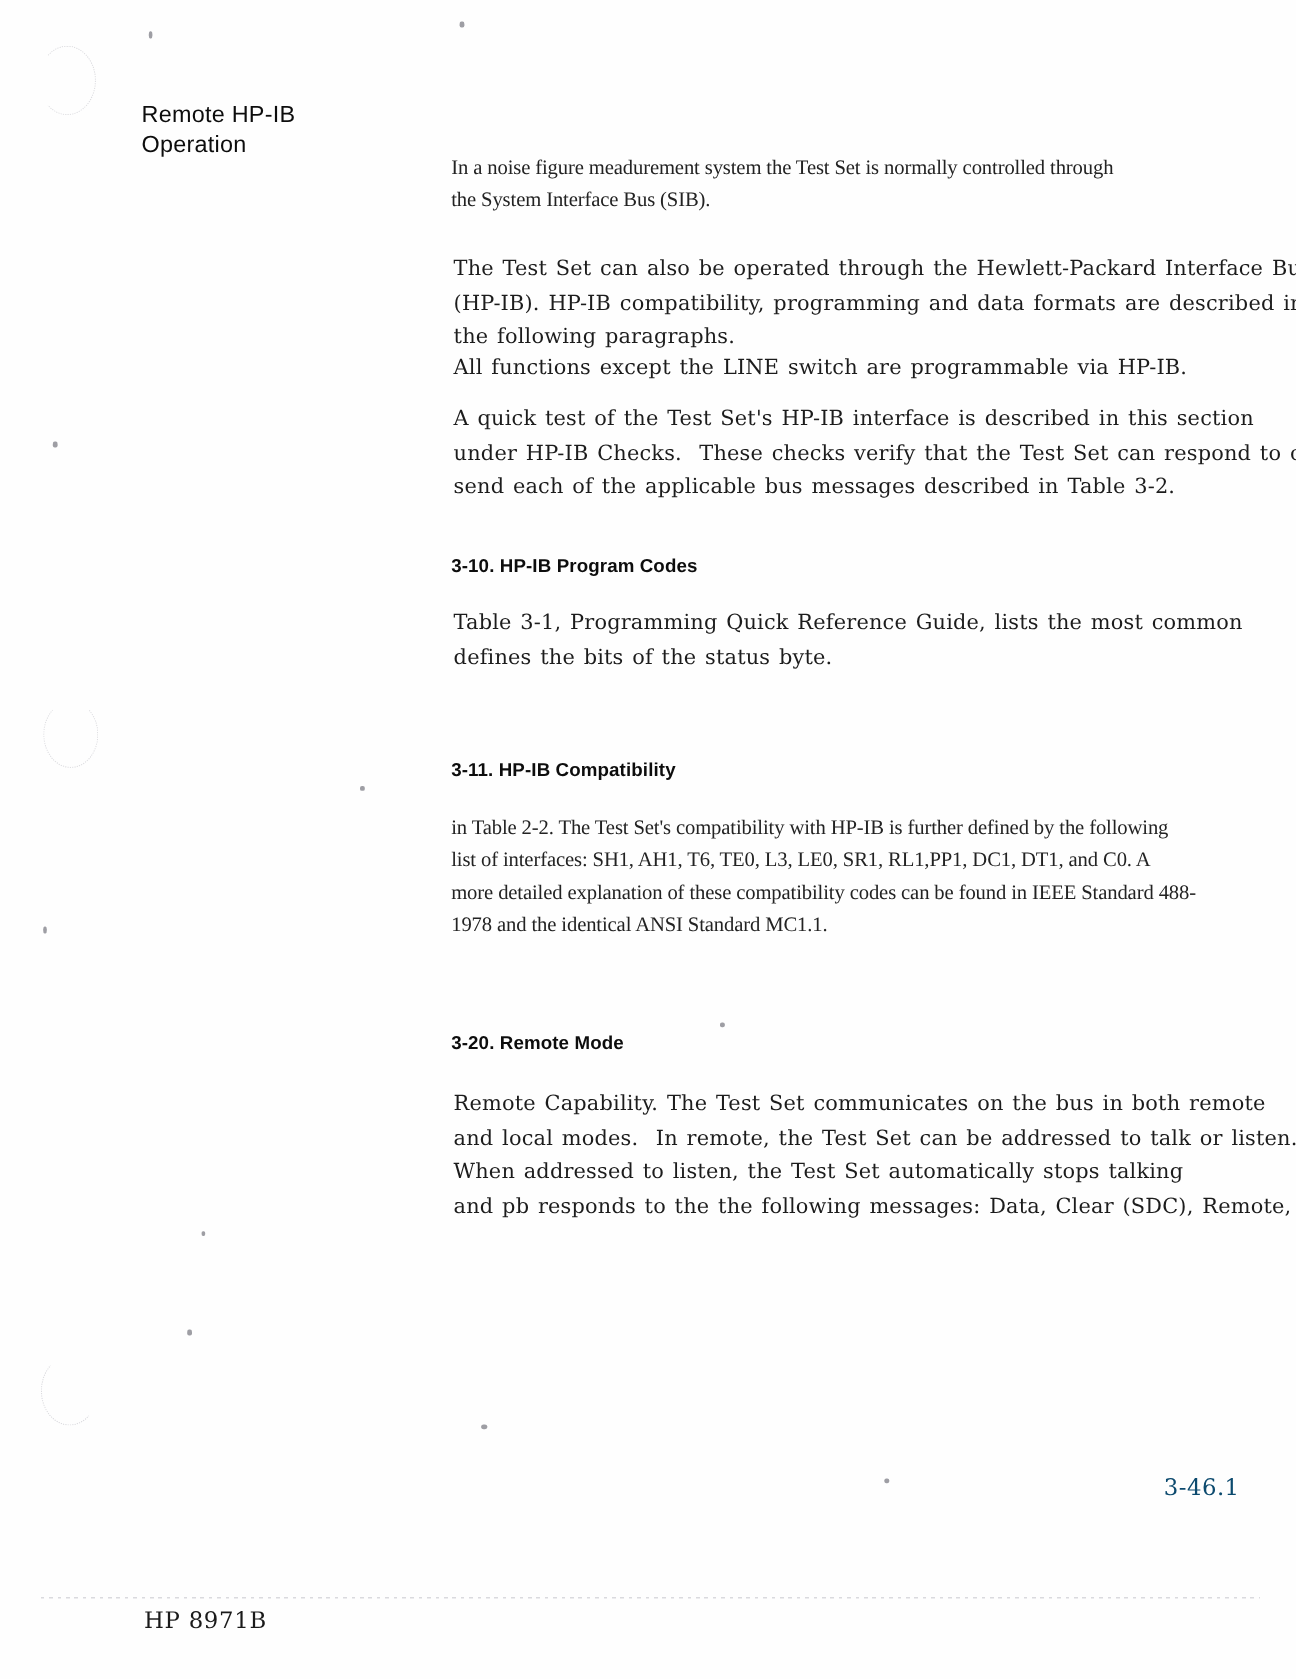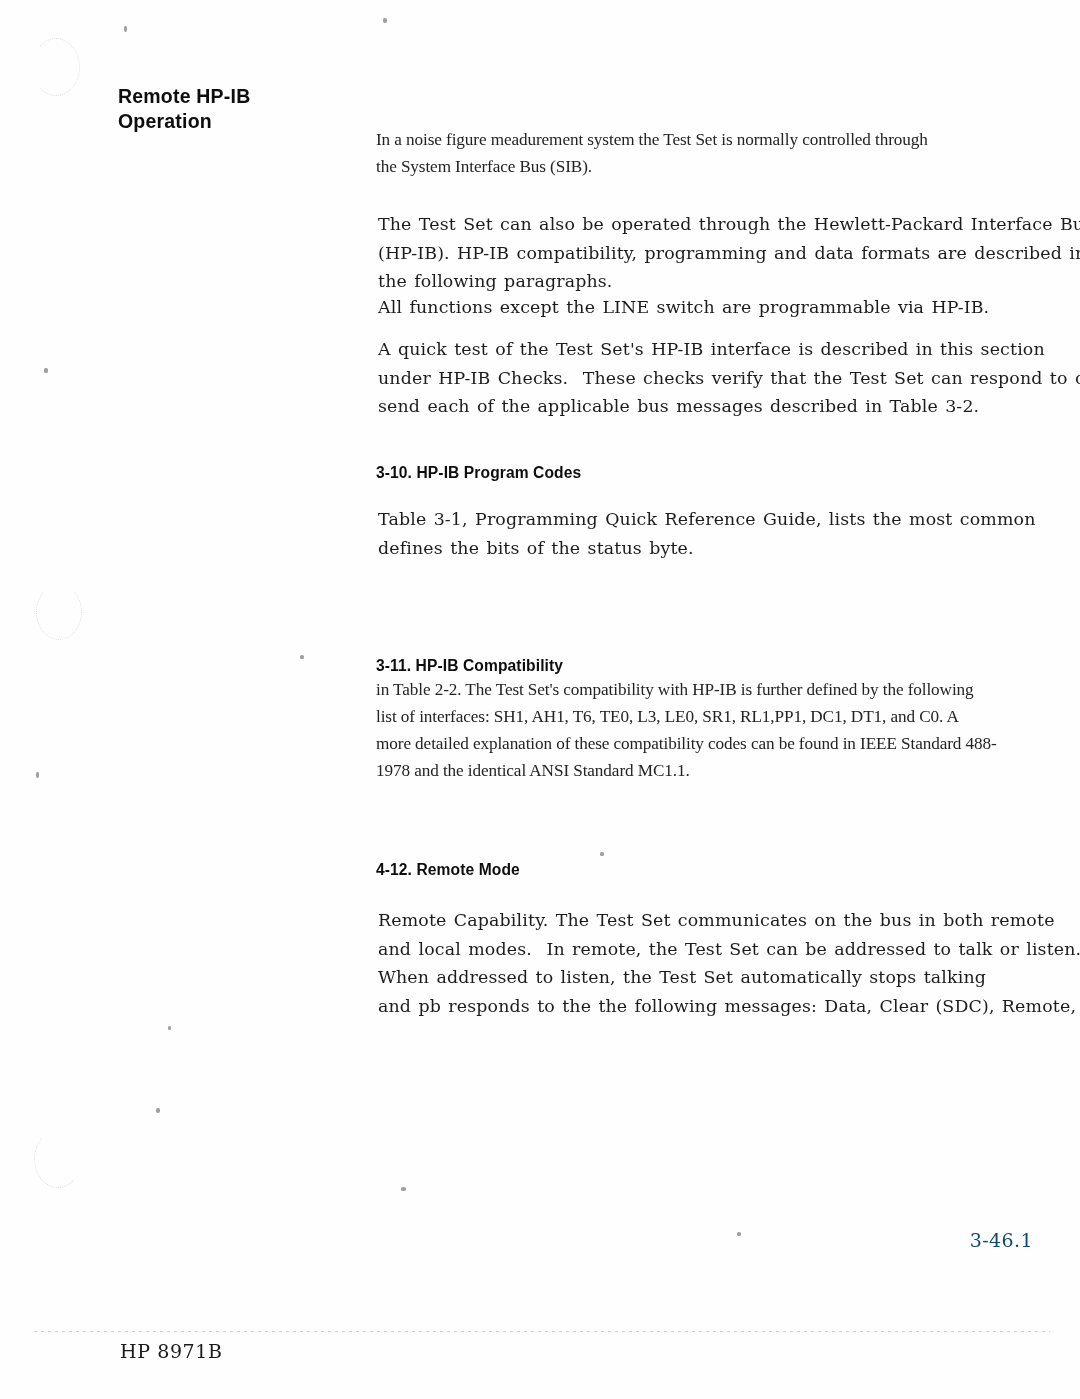--- a/index.html
+++ b/index.html
@@ -47,21 +47,21 @@
     opacity: .75;
   }
 
   
   .side-head {
     position: absolute;
     left: 118px;
     top: 84px;
     width: 230px;
     font-family: "Liberation Sans", sans-serif;
-    font-weight: bold;
+    font-weight: normal;
     font-size: 19.5px;
     line-height: 25px;
     letter-spacing: .2px;
     color: #0d0d0d;
   }
   .side-head .l { display: block; }
 
   .col {
     position: absolute;
     left: 376px;
@@ -175,29 +175,29 @@
       <span class="ln">under HP-IB Checks.  These checks verify that the Test Set can respond to or</span>
       <span class="ln">send each of the applicable bus messages described in Table 3-2.</span>
     </div>
 
     <div class="blk sec-head" style="top:424px; left:0;">3-10. HP-IB Program Codes</div>
     <div class="blk p-wide" style="top:465px; left:2px; width:660px;">
       <span class="ln">Table 3-1, Programming Quick Reference Guide, lists the most common</span>
       <span class="ln">defines the bits of the status byte.</span>
     </div>
 
-    <div class="blk sec-head" style="top:617px; left:0;">3-11. HP-IB Compatibility</div>
+    <div class="blk sec-head" style="top:594px; left:0;">3-11. HP-IB Compatibility</div>
     <div class="blk p-narrow" style="top:636px; left:0; width:670px;">
       <span class="ln">in Table 2-2. The Test Set's compatibility with HP-IB is further defined by the following</span>
       <span class="ln">list of interfaces: SH1, AH1, T6, TE0, L3, LE0, SR1, RL1,PP1, DC1, DT1, and C0. A</span>
       <span class="ln">more detailed explanation of these compatibility codes can be found in IEEE Standard 488-</span>
       <span class="ln">1978 and the identical ANSI Standard MC1.1.</span>
     </div>
 
-    <div class="blk sec-head" style="top:821px; left:0;">4-12. Remote Mode</div>
+    <div class="blk sec-head" style="top:821px; left:0;">3-20. Remote Mode</div>
     <div class="blk p-wide" style="top:866px; left:2px; width:670px;">
       <span class="ln">Remote Capability. The Test Set communicates on the bus in both remote</span>
       <span class="ln">and local modes.  In remote, the Test Set can be addressed to talk or listen.</span>
       <span class="ln">When addressed to listen, the Test Set automatically stops talking</span>
       <span class="ln">and pb responds to the the following messages: Data, Clear (SDC), Remote,</span>
     </div>
 
   </div>
 
   <div class="pageno">3-46.1</div>

